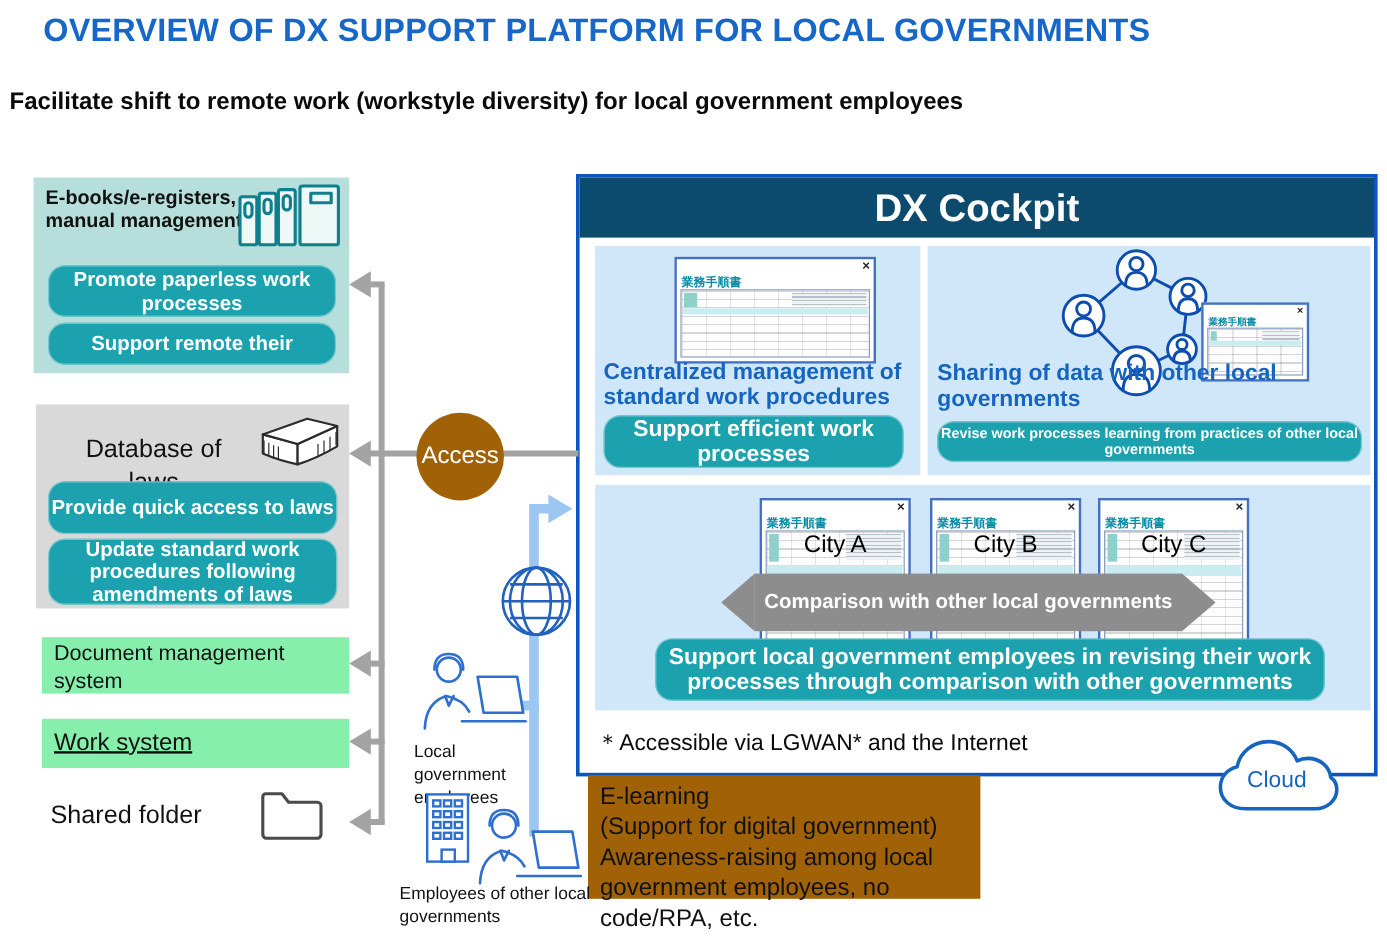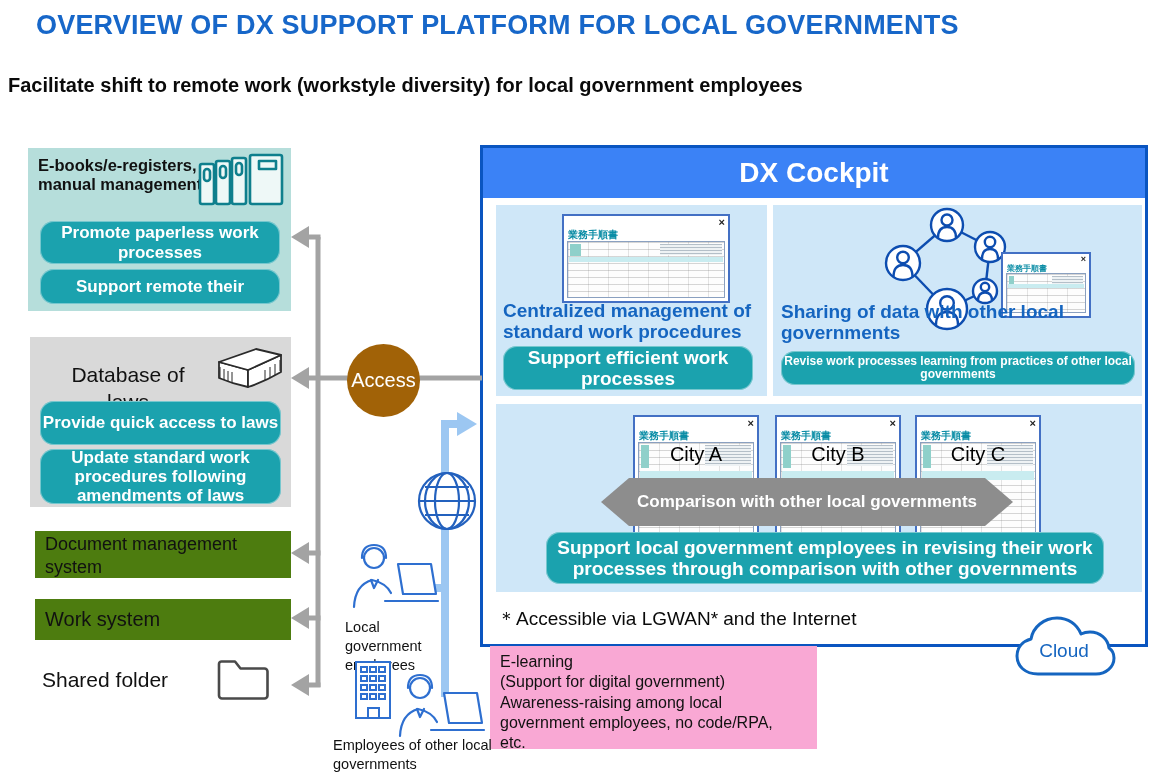--- a/index.html
+++ b/index.html
@@ -10,37 +10,37 @@
   .page-title{left:36px;top:10px;font-size:27px;font-weight:700;color:#1767c9;letter-spacing:.2px;white-space:nowrap;}
   .page-subtitle{left:8px;top:74px;font-size:20px;font-weight:700;color:#0a0a0a;white-space:nowrap;}
   
   .ebooks-box{left:28px;top:148px;width:263px;height:163px;background:#b6dedb;}
   .ebooks-title{left:10px;top:8px;width:190px;font-size:16.5px;font-weight:700;line-height:1.14;}
   .laws-box{left:30px;top:337px;width:261px;height:170px;background:#d9d9d9;}
   .laws-title{left:18px;top:24px;width:160px;font-size:21px;line-height:1.3;text-align:center;}
   .teal-btn{background:#1ba2ae;color:#fff;font-weight:700;text-align:center;border-radius:14px;
     display:flex;align-items:center;justify-content:center;line-height:1.12;
     box-shadow:inset 0 0 0 1px rgba(255,255,255,.4);}
-  .gray-box{background:#4d7c0f;}
+  .gray-box{background:#86efac;}
   .doc-box{left:35px;top:531px;width:256px;height:47px;font-size:18px;line-height:1.25;padding:2px 0 0 10px;box-sizing:border-box;}
-  .work-box{left:35px;top:599px;width:256px;height:41px;font-size:20px;display:flex;align-items:center;padding-left:10px;box-sizing:border-box;}
+  .work-box{left:35px;top:599px;width:256px;height:41px;font-size:20px;display:flex;align-items:center;padding-left:10px;box-sizing:border-box;text-decoration:underline;}
   .shared-label{left:42px;top:668px;font-size:21px;}
   
   .overlay{left:0;top:0;z-index:1;pointer-events:none;}
   .access-circle{left:347px;top:344px;width:73px;height:73px;border-radius:50%;background:#a16207;
     color:#fff;font-size:20px;display:flex;align-items:center;justify-content:center;z-index:2;}
   .globe{left:412px;top:465px;z-index:2;}
   .person1{left:338px;top:541px;z-index:2;}
   .label1{left:345px;top:618px;width:100px;font-size:14.5px;line-height:1.3;z-index:2;}
   .building{left:352px;top:658px;z-index:2;}
   .person2{left:384px;top:672px;z-index:3;}
   .label2{left:333px;top:736px;width:165px;font-size:14.5px;line-height:1.3;z-index:2;}
   
   .dx-box{left:480px;top:145px;width:668px;height:502px;border:3px solid #0a55c0;background:#fff;box-sizing:border-box;}
-  .dx-header{left:0;top:0;right:0;height:50px;background:#3b82f6;color:#fff;font-size:28px;font-weight:700;
+  .dx-header{left:0;top:0;right:0;height:50px;background:#0c4a6e;color:#fff;font-size:32px;font-weight:700;
     display:flex;align-items:center;justify-content:center;}
   .panel{background:#cfe7f8;}
   .panel1{left:13px;top:57px;width:271px;height:191px;}
   .panel2{left:290px;top:57px;width:369px;height:191px;}
   .panel3{left:13px;top:256px;width:646px;height:188px;}
   .panel-heading{font-weight:700;color:#1565c0;font-size:19px;line-height:1.12;}
   .footnote{left:14px;top:458px;font-size:19px;color:#0a0a0a;}
   
   .mini-window{position:absolute;background:#fff;border:2px solid #4370c4;box-sizing:border-box;}
   .mw-x{position:absolute;top:0;right:3px;font-size:11px;font-weight:700;color:#222;line-height:1.2;}
@@ -59,22 +59,22 @@
   .city-label{position:absolute;left:0;right:0;top:26px;text-align:center;font-size:20px;color:#000;z-index:2;}
   
   .comp-arrow{left:105px;top:74px;width:412px;height:48px;display:flex;align-items:center;z-index:2;}
   .tri-l{width:0;height:0;border-top:24px solid transparent;border-bottom:24px solid transparent;border-right:28px solid #8d8d8d;}
   .tri-r{width:0;height:0;border-top:24px solid transparent;border-bottom:24px solid transparent;border-left:28px solid #8d8d8d;}
   .comp-body{flex:1;height:48px;background:#8d8d8d;color:#fff;font-size:17px;font-weight:700;
     display:flex;align-items:center;justify-content:center;white-space:nowrap;}
   
   .cloud{left:1008px;top:610px;width:112px;height:70px;z-index:5;}
   .cloud-label{position:absolute;left:0;right:0;top:30px;text-align:center;color:#1565c0;font-size:19px;}
-  .elearn-box{left:490px;top:646px;width:327px;height:103px;background:#f9a8d4;box-sizing:border-box;
-    padding:6px 10px;font-size:16px;line-height:1.27;}
+  .elearn-box{left:490px;top:646px;width:327px;height:103px;background:#a16207;box-sizing:border-box;
+    padding:6px 10px;font-size:20px;line-height:1.27;}
   .elearn-box .inner{width:290px;}
 </style>
 </head>
 <body>
 
 <div id="canvas">
 
   <div class="abs page-title">OVERVIEW OF DX SUPPORT PLATFORM FOR LOCAL GOVERNMENTS</div>
   <div class="abs page-subtitle">Facilitate shift to remote work (workstyle diversity) for local government employees</div>
 

